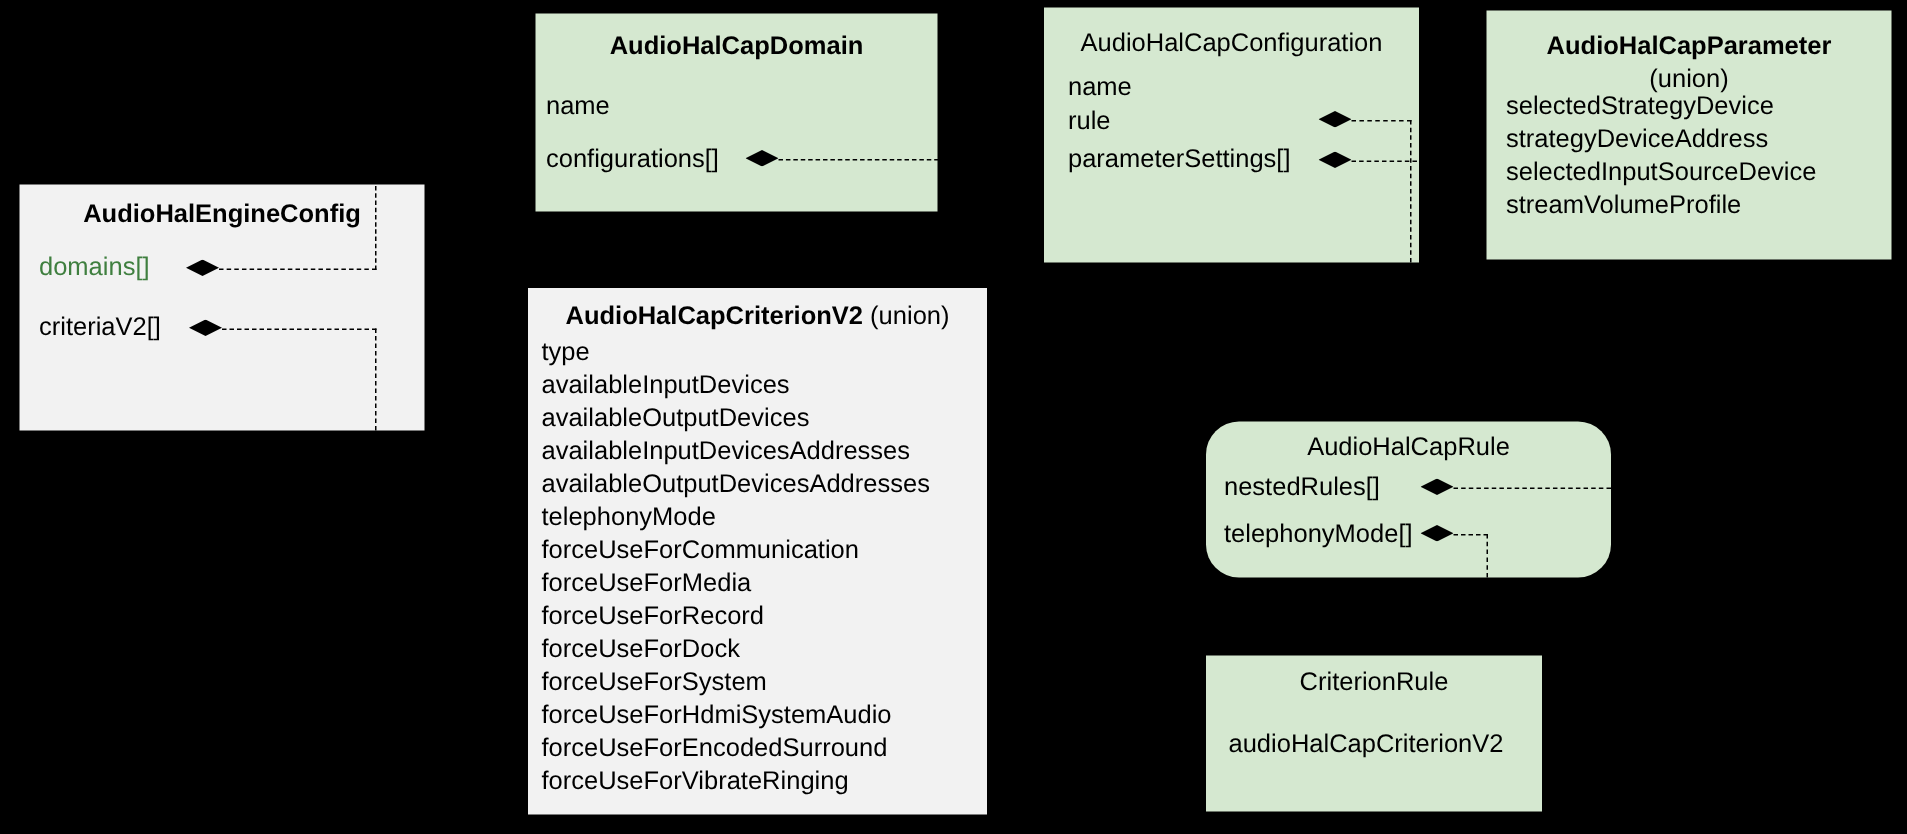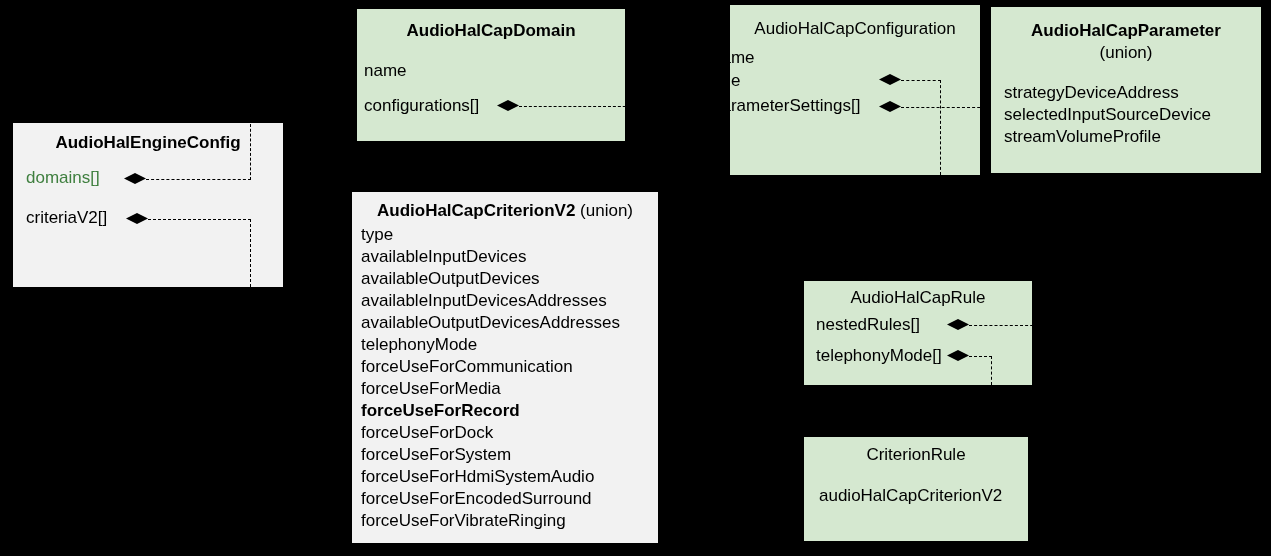--- a/index.html
+++ b/index.html
@@ -83,21 +83,21 @@
   <div class="uml-box box-green" style="left:357px; top:9px; width:268px; height:132px;">
     <div class="box-title title-bold" style="top:12px; font-size:17px;">
       <span>AudioHalCapDomain</span>
     </div>
   </div>
   <div class="field" style="left:364px; top:60px;">name</div>
   <div class="field" style="left:364px; top:95px;">configurations[]</div>
   <div class="diamond" style="left:497px; top:100px;"></div>
   <div class="hline" style="left:519px; top:106px; width:176px;"></div>
 
-  <div class="uml-box box-green" style="left:730px; top:5px; width:250px; height:170px;padding-left:26px;">
+  <div class="uml-box box-green" style="left:696px; top:5px; width:250px; height:170px;padding-left:26px;">
     <div class="box-title title-plain" style="top:14px; font-size:17px;">
       <span>AudioHalCapConfiguration</span>
     </div>
   </div>
   <div class="field" style="left:712px; top:47px;">name</div>
   <div class="field" style="left:712px; top:70px;">rule</div>
   <div class="field" style="left:712px; top:95px;">parameterSettings[]</div>
   <div class="diamond" style="left:879px; top:74px;"></div>
   <div class="diamond" style="left:879px; top:101px;"></div>
 
@@ -107,45 +107,46 @@
   <div class="hline" style="left:901px; top:107px; width:130px;"></div>
 
   <div class="uml-box box-green" style="left:991px; top:7px; width:270px; height:166px;">
     <div class="box-title" style="top:14px; font-size:17px;">
       <span class="title-bold">AudioHalCapParameter</span>
     </div>
     <div class="box-title title-suffix" style="top:36px; font-size:17px;">
       <span>(union)</span>
     </div>
   </div>
+  <div class="field" style="left:1004px; top:60px;">selectedStrategyDevice</div>
   <div class="field" style="left:1004px; top:82px;">strategyDeviceAddress</div>
   <div class="field" style="left:1004px; top:104px;">selectedInputSourceDevice</div>
   <div class="field" style="left:1004px; top:126px;">streamVolumeProfile</div>
 
   <div class="uml-box box-gray" style="left:352px; top:192px; width:306px; height:351px;">
     <div class="box-title" style="top:9px; font-size:17px;">
       <span class="title-bold">AudioHalCapCriterionV2</span><span class="title-suffix"> </span><span class="title-suffix">(union)</span>
     </div>
   </div>
   <div class="field" style="left:361px; top:224px;">type</div>
   <div class="field" style="left:361px; top:246px;">availableInputDevices</div>
   <div class="field" style="left:361px; top:268px;">availableOutputDevices</div>
   <div class="field" style="left:361px; top:290px;">availableInputDevicesAddresses</div>
   <div class="field" style="left:361px; top:312px;">availableOutputDevicesAddresses</div>
   <div class="field" style="left:361px; top:334px;">telephonyMode</div>
   <div class="field" style="left:361px; top:356px;">forceUseForCommunication</div>
   <div class="field" style="left:361px; top:378px;">forceUseForMedia</div>
-  <div class="field" style="left:361px; top:400px;font-weight:bold;">forceUseForRecord</div>
+  <div class="field" style="left:361px; top:400px;">forceUseForRecord</div>
   <div class="field" style="left:361px; top:422px;">forceUseForDock</div>
   <div class="field" style="left:361px; top:444px;">forceUseForSystem</div>
   <div class="field" style="left:361px; top:466px;">forceUseForHdmiSystemAudio</div>
   <div class="field" style="left:361px; top:488px;">forceUseForEncodedSurround</div>
   <div class="field" style="left:361px; top:510px;">forceUseForVibrateRinging</div>
 
-  <div class="uml-box box-green" style="left:804px; top:281px; width:228px; height:104px;">
+  <div class="uml-box box-green" style="left:804px; top:281px; width:270px; height:104px;border-radius:22px;">
     <div class="box-title title-plain" style="top:7px; font-size:17px;">
       <span>AudioHalCapRule</span>
     </div>
   </div>
   <div class="field" style="left:816px; top:314px;">nestedRules[]</div>
   <div class="field" style="left:816px; top:345px;">telephonyMode[]</div>
   <div class="diamond" style="left:947px; top:319px;"></div>
   <div class="diamond" style="left:947px; top:350px;"></div>
 
   <div class="hline" style="left:969px; top:325px; width:105px;"></div>

